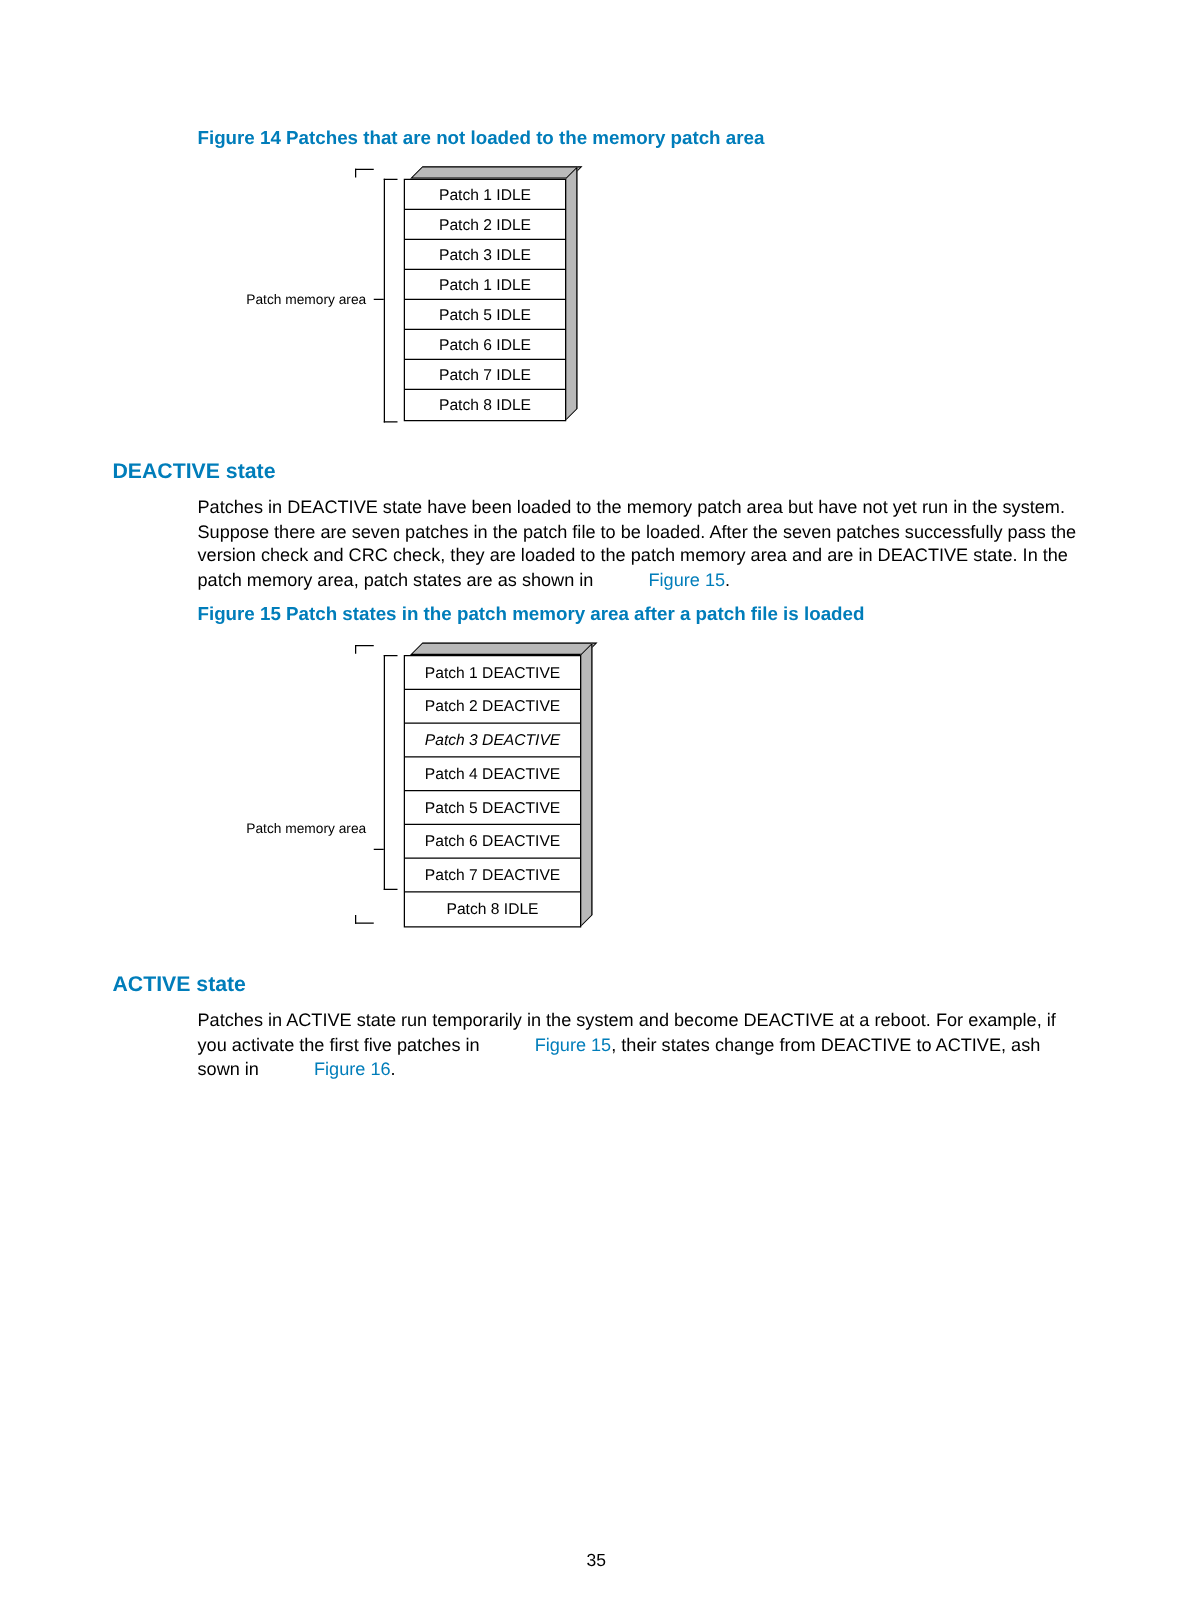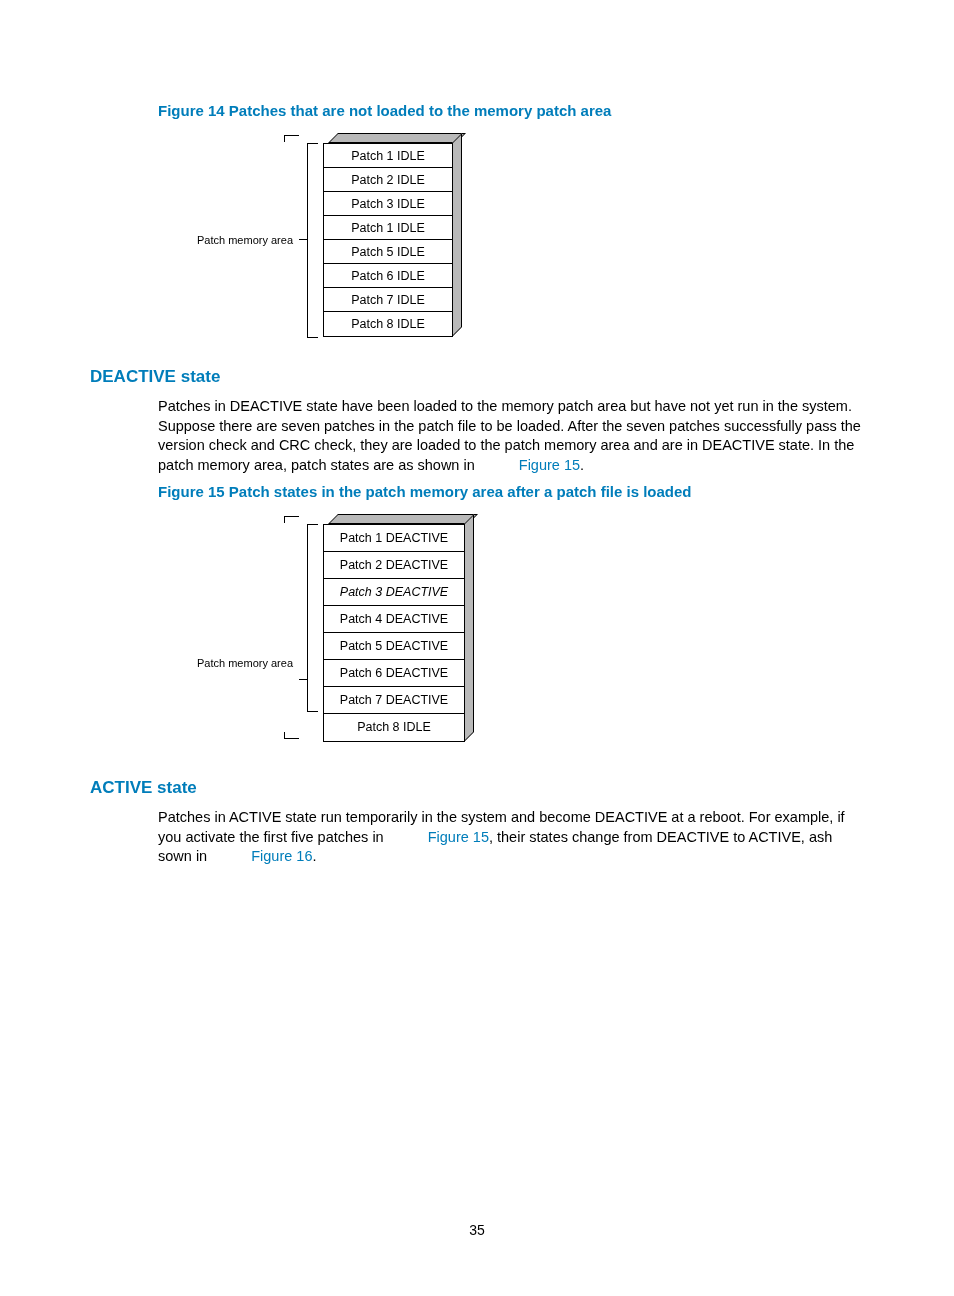--- a/index.html
+++ b/index.html
@@ -120,21 +120,21 @@
   .tiny-tick {
     position: absolute;
     left: 108px;
     width: 14px;
     border-top: 1px solid #000;
     border-left: 1px solid #000;
     height: 6px;
   }
   .page-num {
     position: absolute;
-    bottom: 58px;
+    bottom: 40px;
     width: 100%;
     text-align: center;
     font-size: 14px;
     color: #000;
   }
 </style>
 </head>
 <body>
 
 <div class="page">

